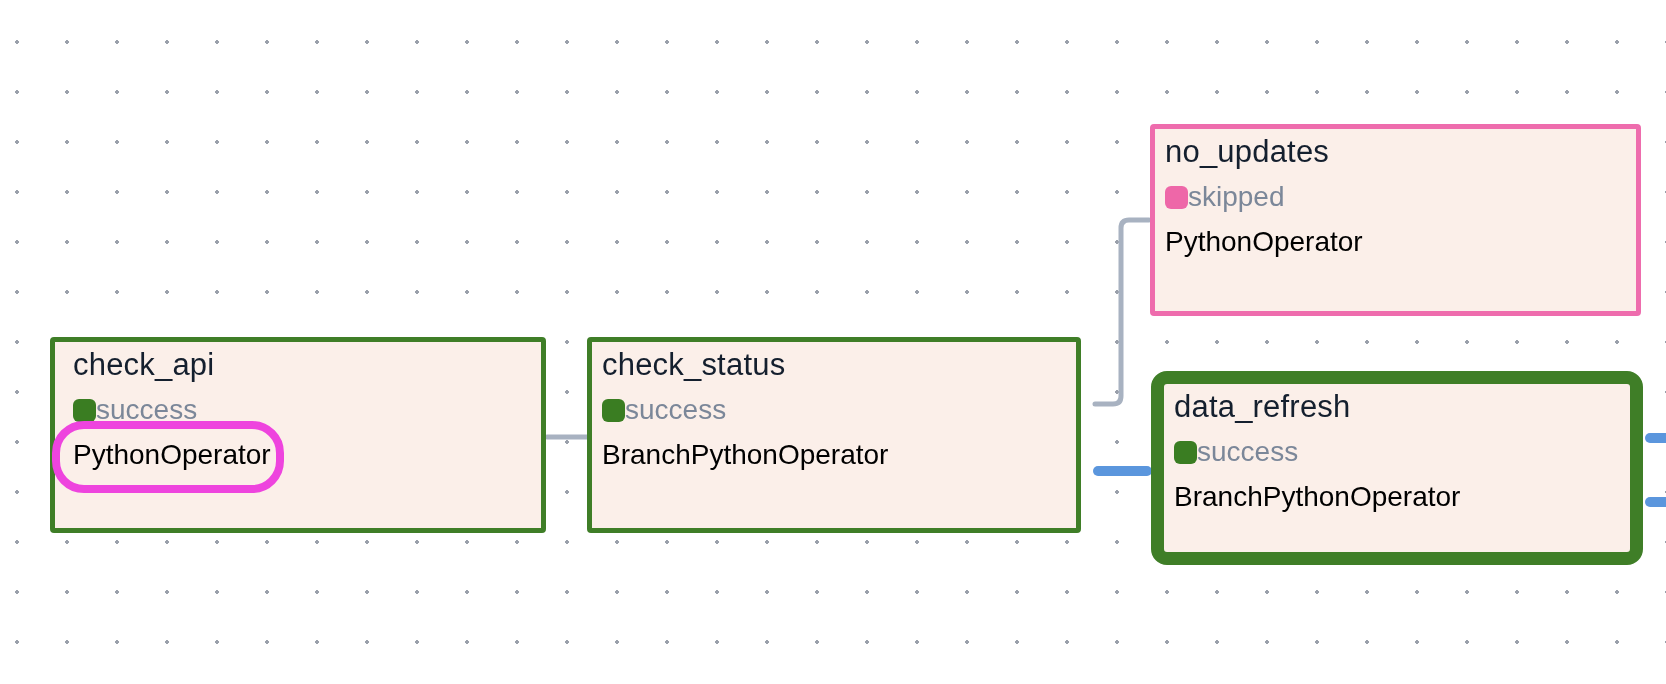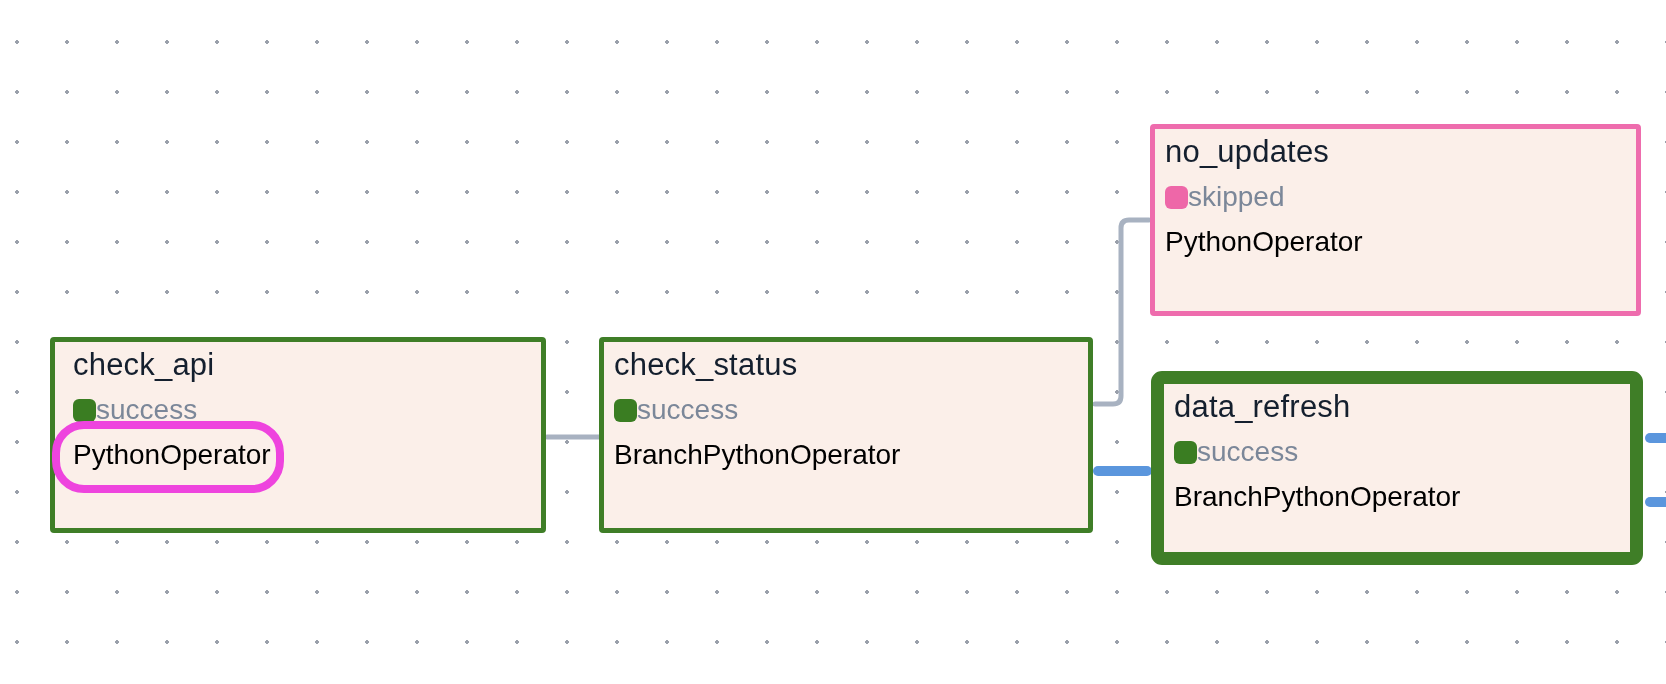--- a/index.html
+++ b/index.html
@@ -17,21 +17,21 @@
   svg.edges { position: absolute; left: 0; top: 0; width: 1666px; height: 684px; }
 
   .node {
     position: absolute;
     box-sizing: border-box;
     background: #fbefe9;
     border: 5px solid #3f7e27;
     border-radius: 4px;
   }
   .node.pink { border-color: #ee6cad; }
-  .node.selected { border-width: 13px; border-radius: 11px; }
+  .node.selected { border-width: 13px; border-radius: 16px; }
 
   .node .title {
     margin: 4px 0 0 10px;
     font-size: 31px;
     line-height: 38px;
     font-weight: 500;
     letter-spacing: 0.2px;
     color: #141f2e;
     white-space: nowrap;
   }
@@ -81,21 +81,21 @@
 
   <div class="node" style="left:50px; top:337px; width:496px; height:196px;padding-left:8px;">
     <div class="title">check_api</div>
     <div class="staterow">
       <span class="statedot success"></span>
       <span class="graytext state-label">success</span>
     </div>
     <div class="op">PythonOperator</div>
   </div>
 
-  <div class="node" style="left:599px; top:337px; width:494px; height:196px;">
+  <div class="node" style="left:587px; top:337px; width:494px; height:196px;">
     <div class="title">check_status</div>
     <div class="staterow">
       <span class="statedot success"></span>
       <span class="graytext state-label">success</span>
     </div>
     <div class="op">BranchPythonOperator</div>
   </div>
 
   <div class="node pink" style="left:1150px; top:124px; width:491px; height:192px;">
     <div class="title">no_updates</div>

